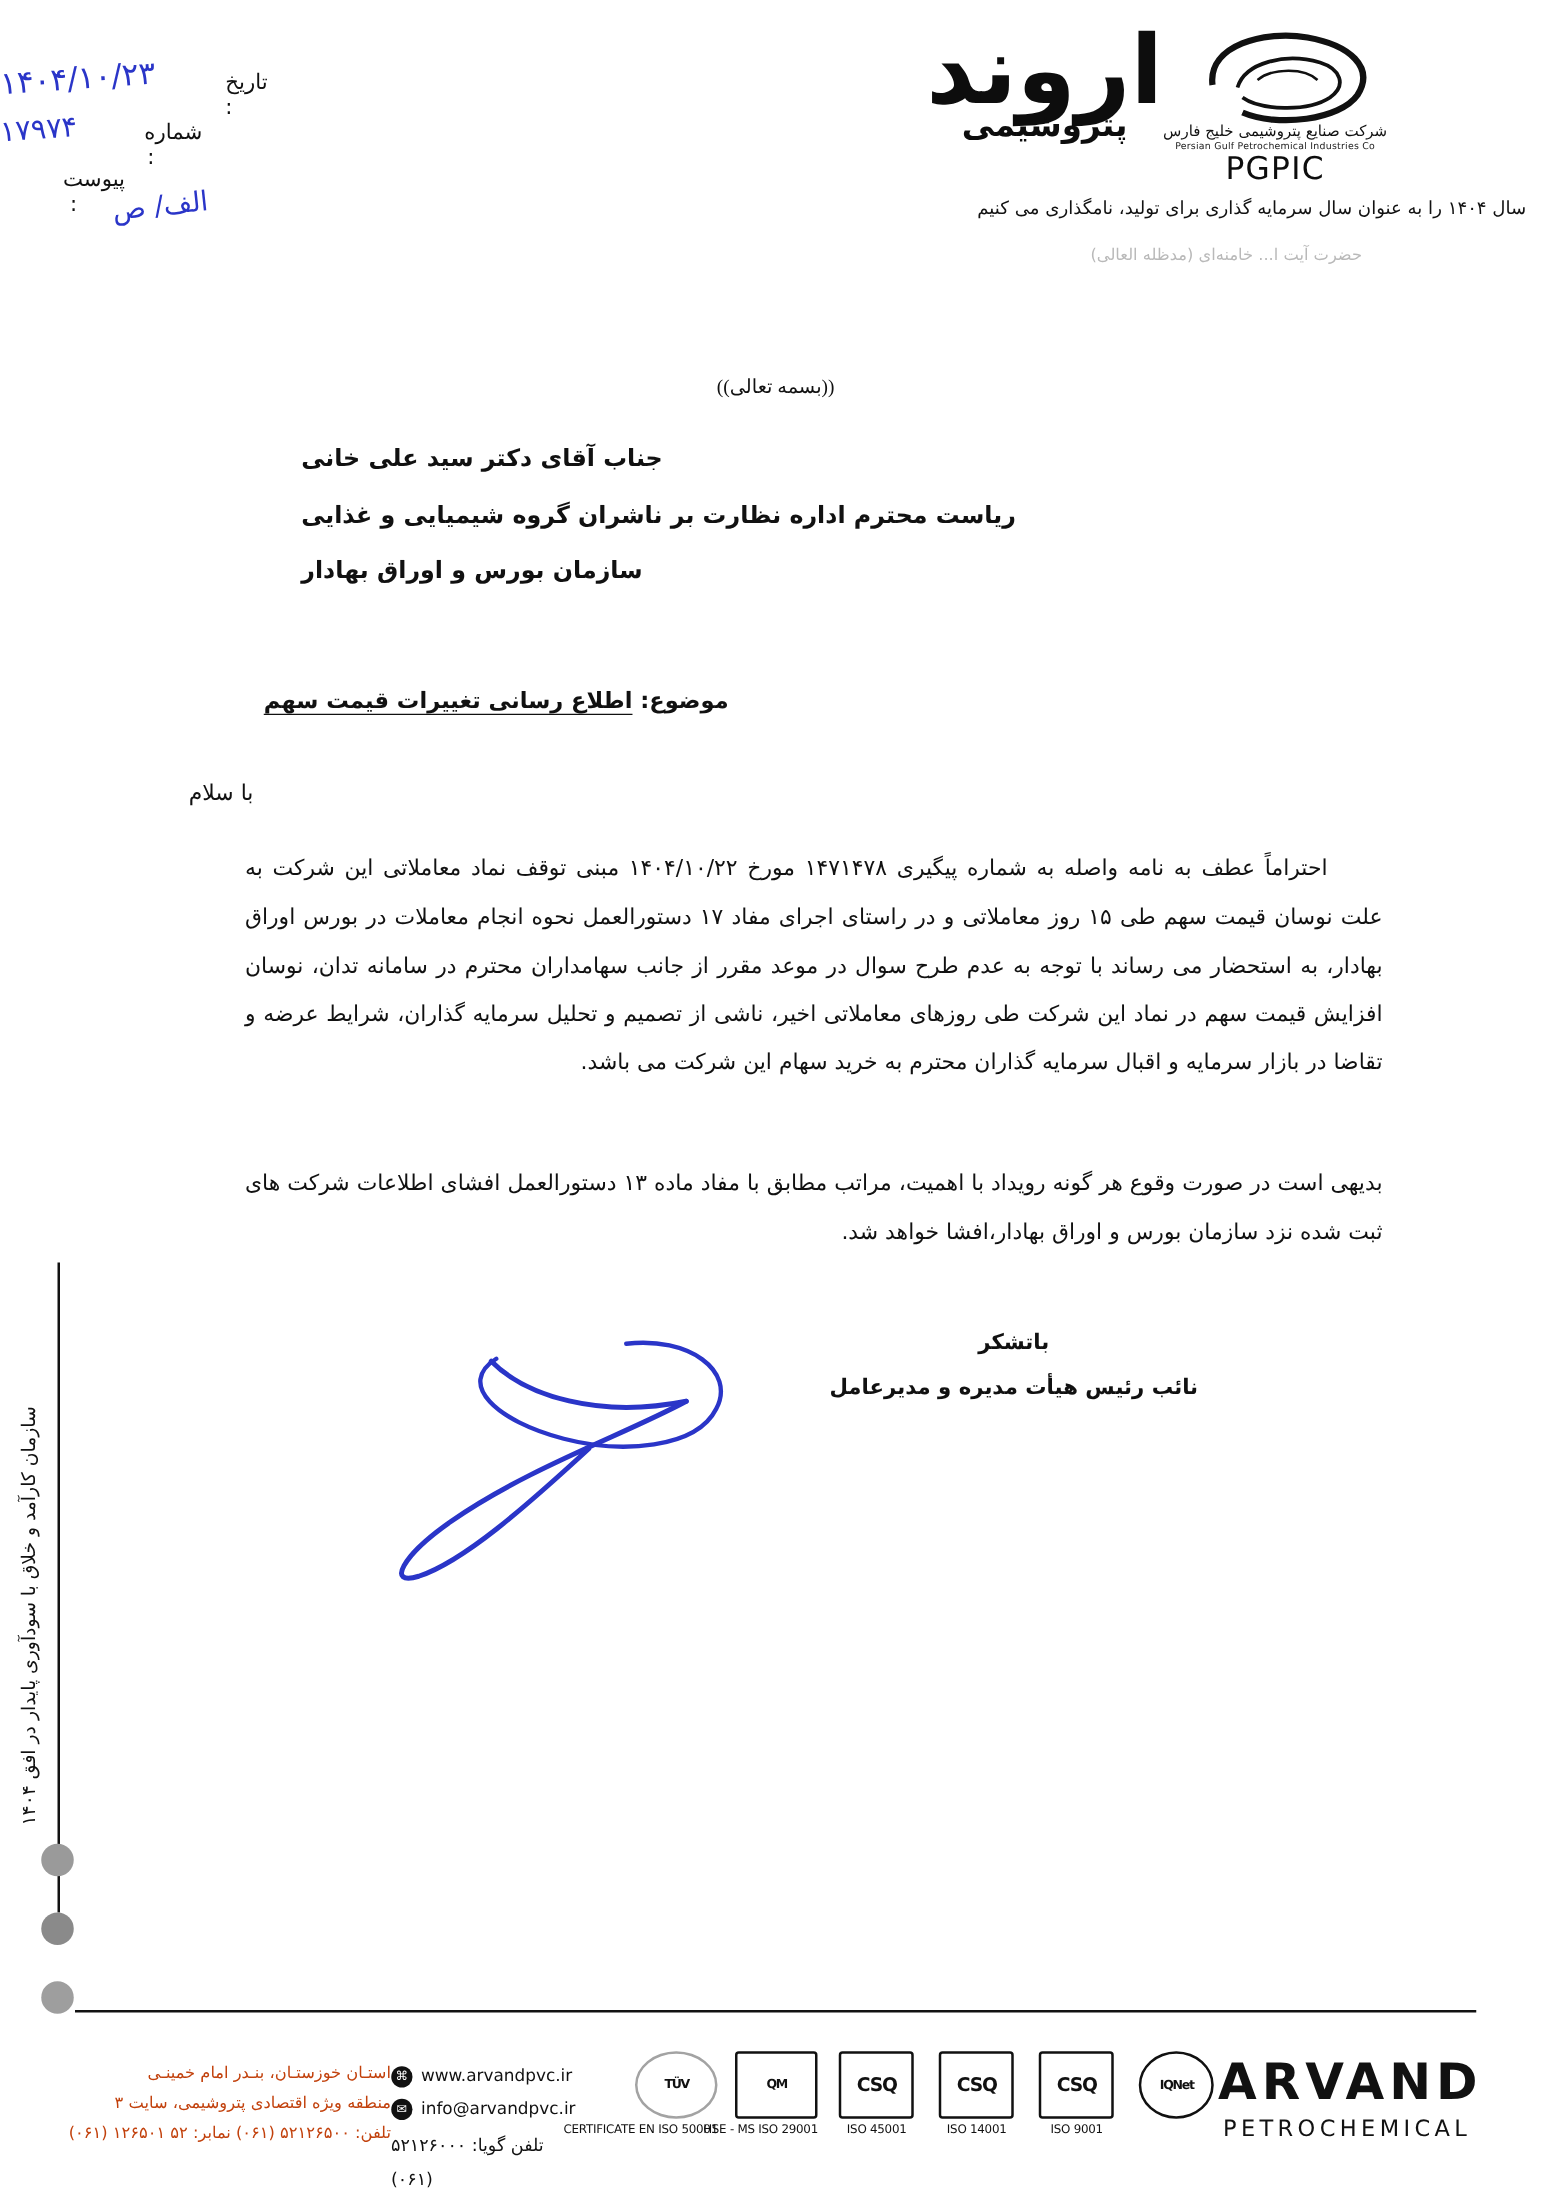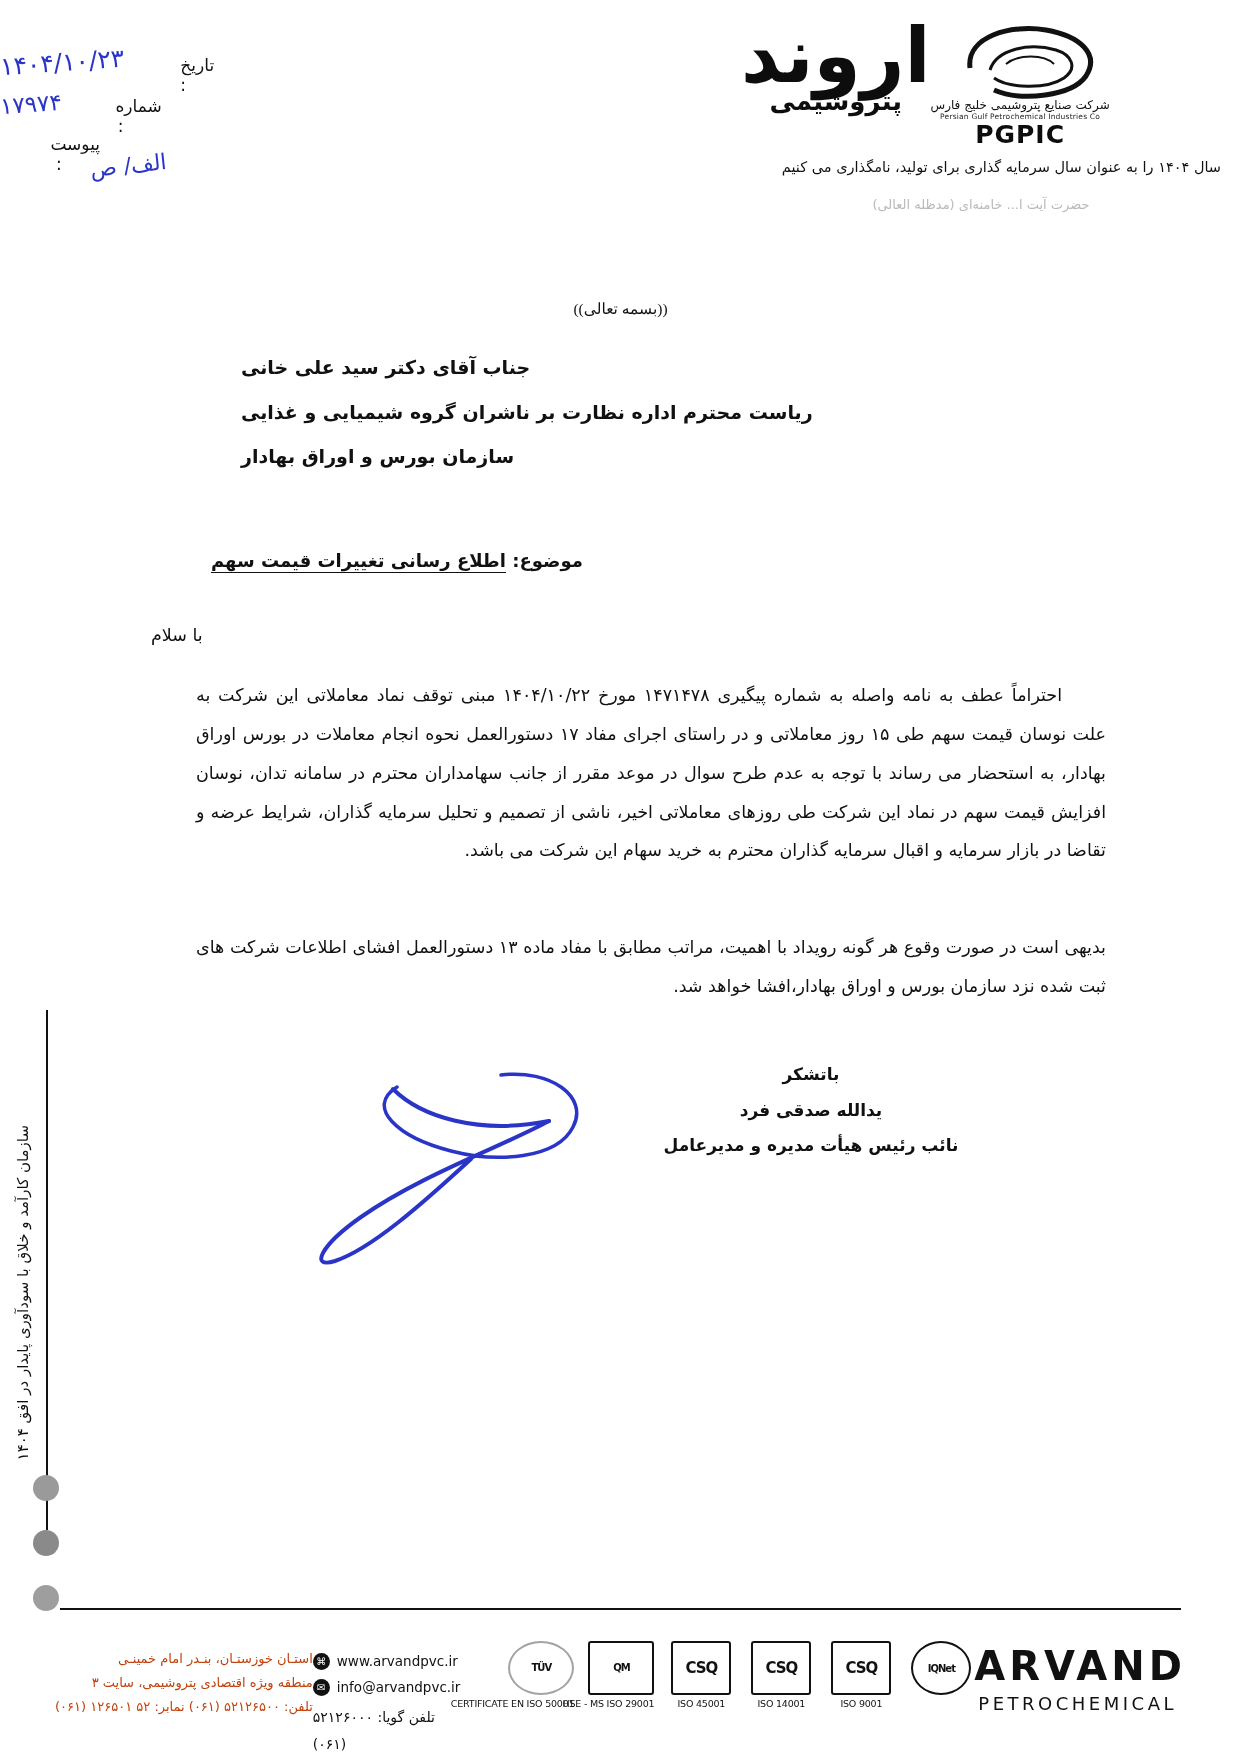--- a/index.html
+++ b/index.html
@@ -69,21 +69,21 @@
     margin-top: -4px;
     direction: rtl;
   }
   .pgpic-en {
     font-size: 7.5px;
     color: #222;
     letter-spacing: .2px;
   }
   .pgpic-abbr {
     font-size: 25px;
-    font-weight: bold;
+    font-weight: normal;
     letter-spacing: 1px;
     color: #0d0d0d;
     margin-top: -1px;
   }
   .slogan {
     margin-top: 10px;
     font-size: 14.5px;
     color: #111;
     text-align: right;
     direction: rtl;
@@ -419,21 +419,20 @@
   <div class="signature-ink">
     <svg width="360" height="240" viewBox="0 0 360 240">
       <path d="M200 20 C 250 14, 288 42, 272 72 C 256 104, 196 108, 150 96 C 96 82, 64 52, 96 32" fill="none" stroke="#2a35c8" stroke-width="3.5" stroke-linecap="round"></path>
       <path d="M92 34 C 120 62, 178 80, 248 66" fill="none" stroke="#2a35c8" stroke-width="4" stroke-linecap="round"></path>
       <path d="M248 66 C 200 92, 120 120, 60 162 C 20 190, 8 214, 34 206 C 70 194, 120 150, 170 104" fill="none" stroke="#2a35c8" stroke-width="4" stroke-linecap="round"></path>
     </svg>
   </div>
 
   <div class="sign-block">
     <div>باتشکر</div>
-    <div>یدالله صدقی فرد</div>
     <div>نائب رئیس هیأت مدیره و مدیرعامل</div>
   </div>
 
   <div class="side-rule"></div>
   <div class="side-text">سازمان کارآمد و خلاق با سودآوری پایدار در افق ۱۴۰۴</div>
   <div class="side-dot d1"></div>
   <div class="side-dot d2"></div>
   <div class="side-dot d3"></div>
 
   <div class="footer-rule"></div>

